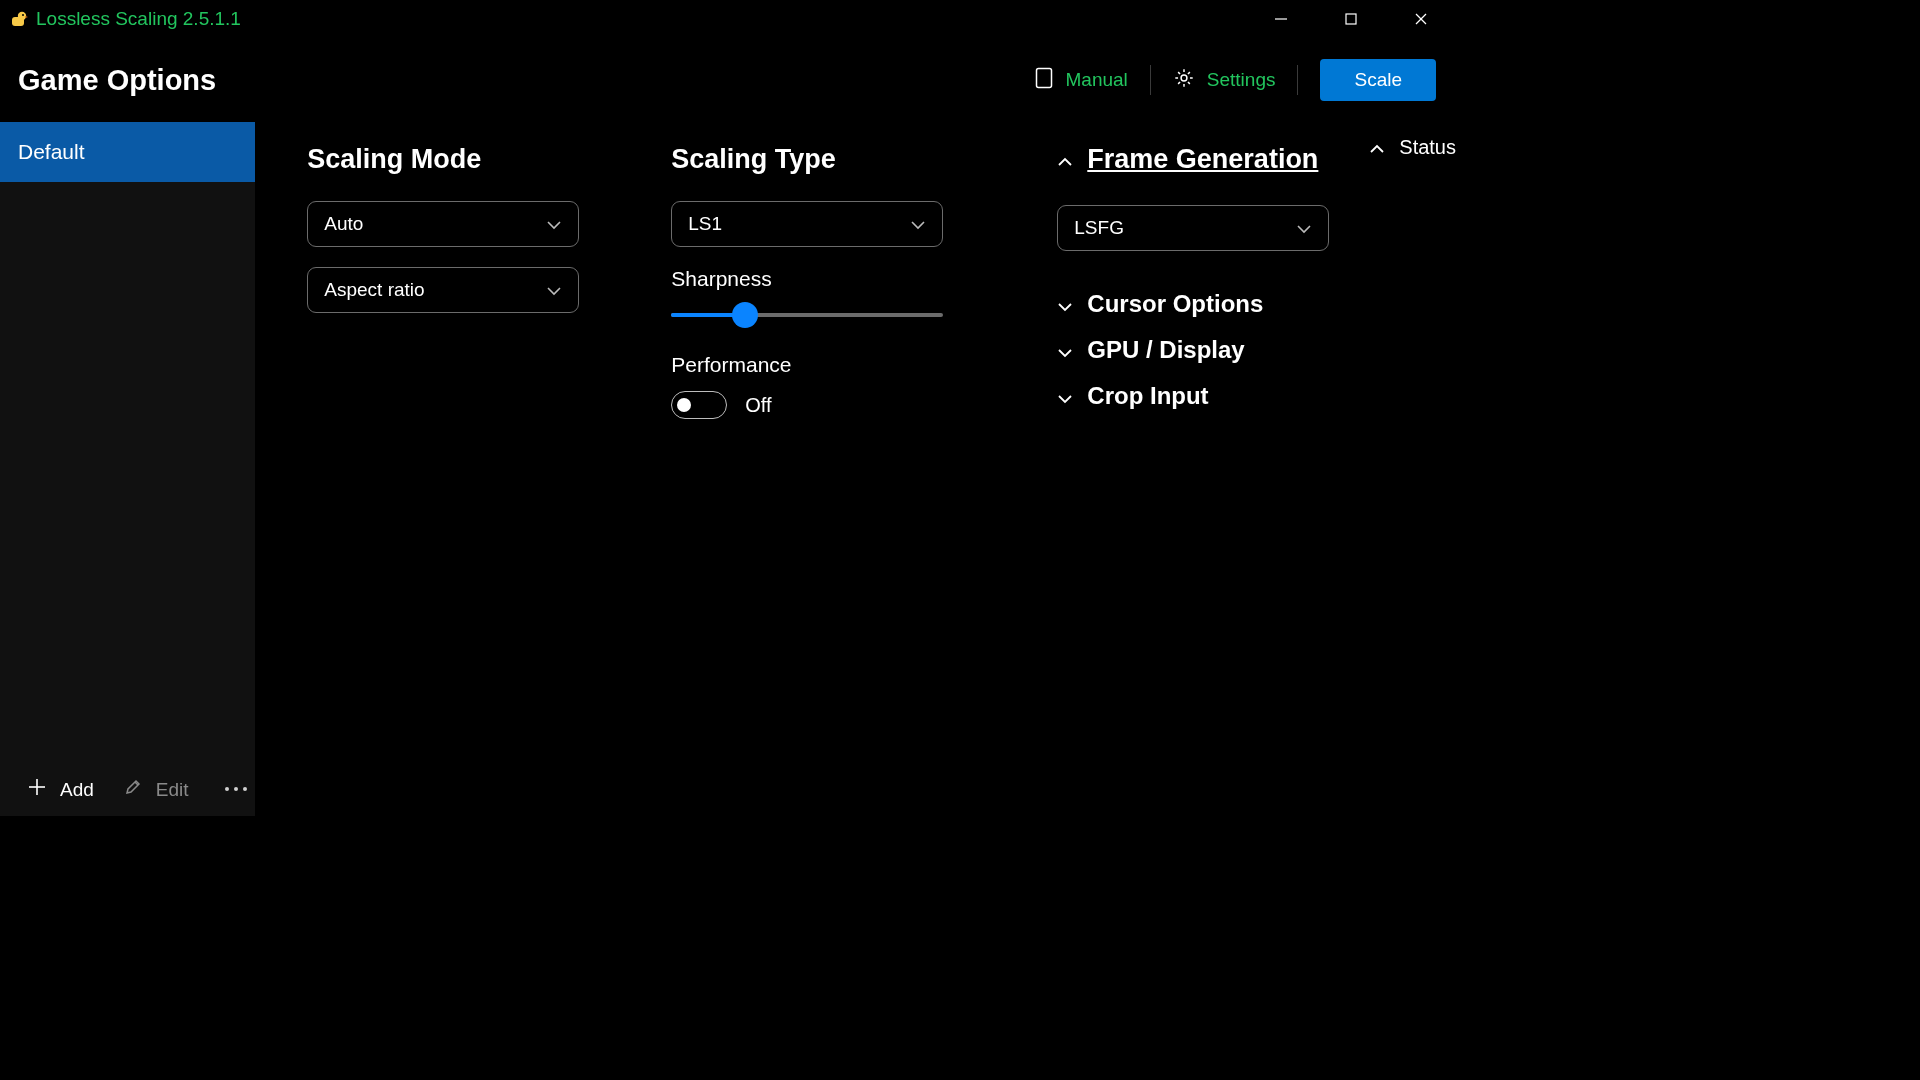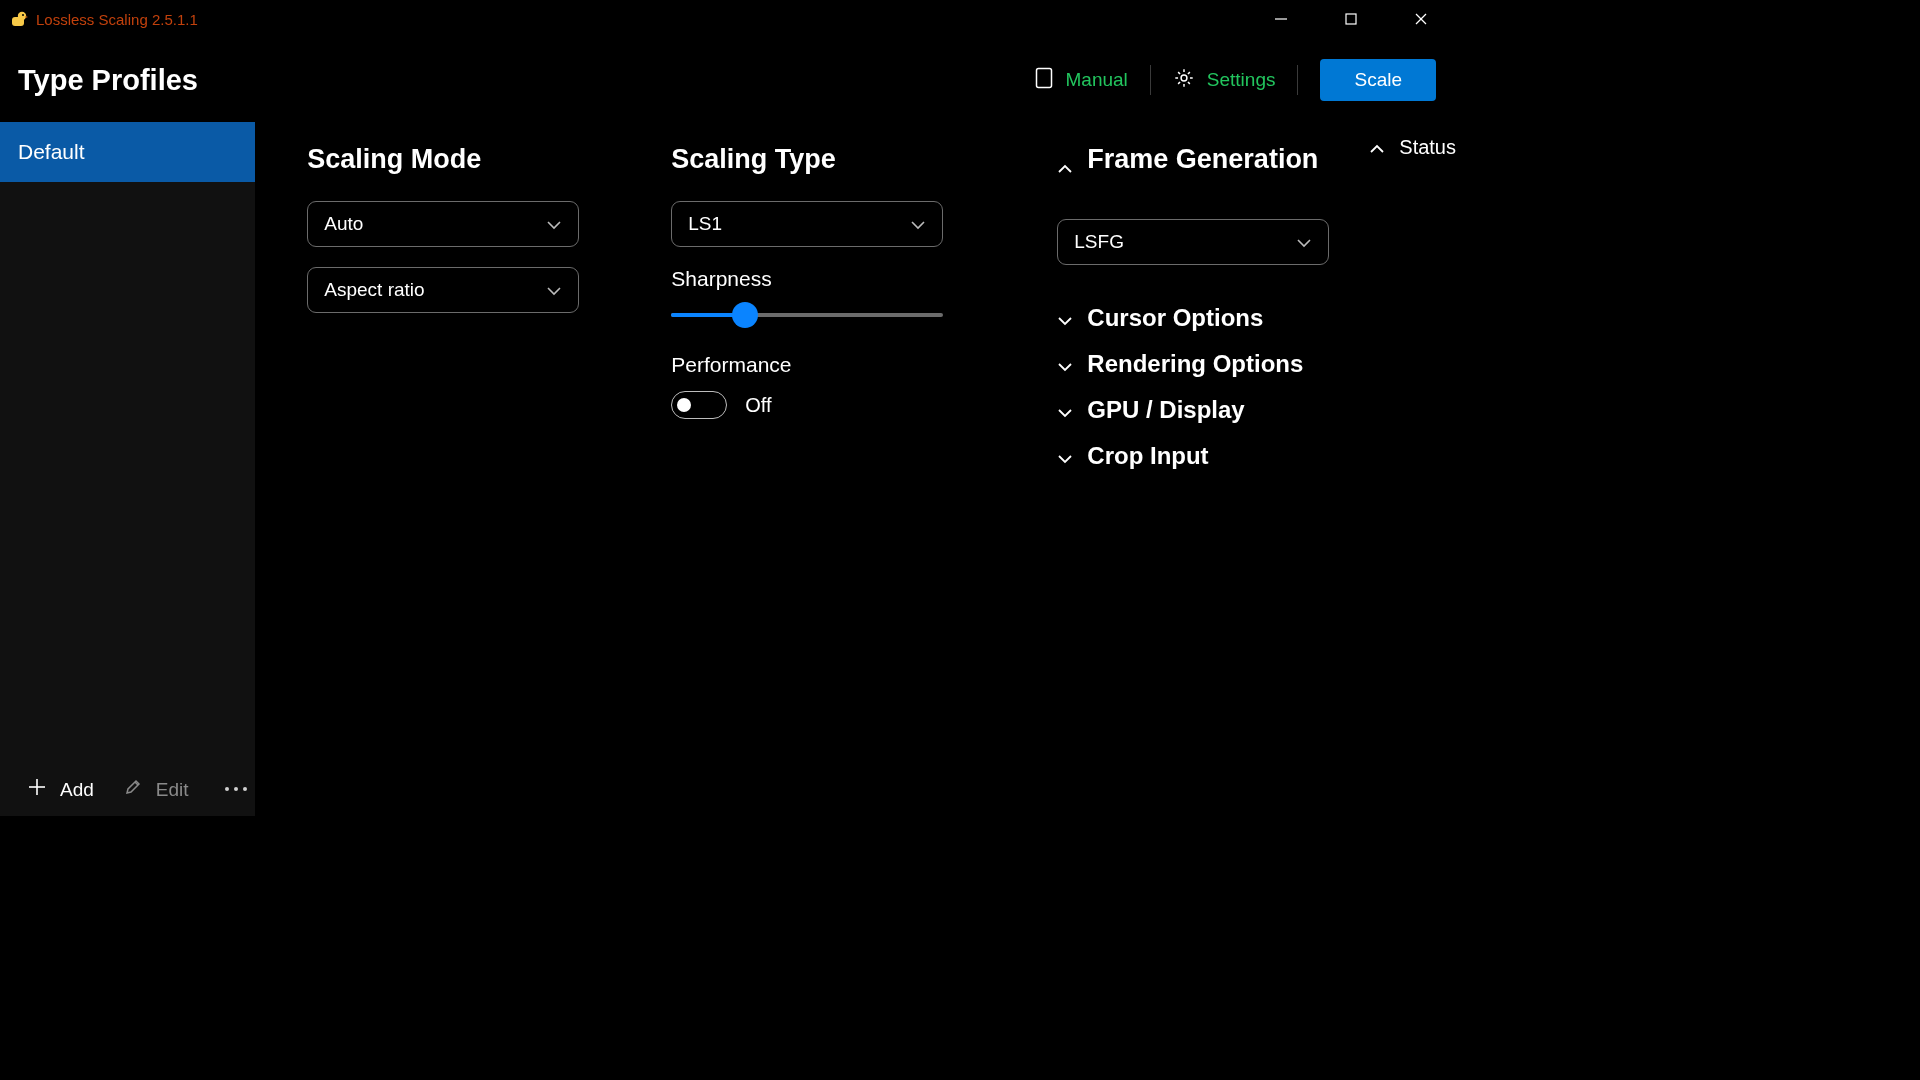--- a/index.html
+++ b/index.html
@@ -3,21 +3,21 @@
 <meta charset="utf-8">
 <style>
   * { box-sizing: border-box; margin: 0; padding: 0; }
   html, body { width: 100%; height: 100%; background: #000; color: #fff; font-family: "Segoe UI", Arial, sans-serif; overflow: hidden; }
   .window { width: 1456px; height: 816px; background: #000; display: flex; flex-direction: column; position: relative; }
 
   
   .titlebar { height: 38px; display: flex; align-items: center; justify-content: space-between; padding: 0 0 0 10px; }
   .titlebar-left { display: flex; align-items: center; gap: 8px; }
   .app-icon { width: 18px; height: 18px; position: relative; }
-  .titlebar-title { font-size: 15px; color: #c2410c; font-weight: 400; }
+  .titlebar-title { font-size: 19px; color: #22c55e; font-weight: 400; }
   .win-controls { display: flex; height: 100%; }
   .win-btn { width: 70px; height: 38px; display: flex; align-items: center; justify-content: center; color: #fff; }
   .win-btn svg { display: block; }
 
   
   .headerrow { display: flex; align-items: center; justify-content: space-between; padding: 18px 20px 18px 18px; }
   .page-title { font-size: 29px; font-weight: 600; }
   .header-right { display: flex; align-items: center; gap: 0; }
   .hdr-item { display: flex; align-items: center; gap: 12px; padding: 0 22px; font-size: 19px; color: #22c55e; height: 48px; }
   .hdr-sep { width: 1px; height: 30px; background: #3a3a3a; }
@@ -40,21 +40,21 @@
   
   .main { flex: 1; background: #000; display: flex; }
   .columns { flex: 1; display: flex; padding: 22px 0 0 0; }
   .col { padding: 0 20px 0 0; }
   .col1 { width: 384px; padding-left: 20px; }
   .col2 { width: 386px; }
   .col3 { flex: 1; }
 
   .section-title { font-size: 27px; font-weight: 600; margin-bottom: 26px; }
   .accordion-header { display: flex; align-items: center; gap: 14px; margin-bottom: 26px; }
-  .accordion-header .section-title { margin-bottom: 18px; }
+  .accordion-header .section-title { margin-bottom: 4px; text-decoration: underline; }
 
   .combo { width: 272px; height: 46px; border: 1px solid #6b6b6b; border-radius: 9px; display: flex; align-items: center; justify-content: space-between; padding: 0 16px; font-size: 19px; background: #000; margin-bottom: 20px; }
   .combo .chev { flex-shrink: 0; }
 
   .field-label { font-size: 21px; margin-bottom: 14px; margin-top: 6px; }
 
   .slider { width: 272px; height: 20px; position: relative; display: flex; align-items: center; margin-bottom: 28px; }
   .slider-track { height: 4px; width: 100%; background: #6b6b6b; border-radius: 2px; position: relative; overflow: visible; }
   .slider-filled { position: absolute; left: 0; top: 0; height: 100%; background: #0a84ff; border-radius: 2px; }
   .slider-thumb { position: absolute; top: 50%; transform: translate(-50%, -50%); width: 26px; height: 26px; background: #0a84ff; border-radius: 50%; }
@@ -102,21 +102,21 @@
       <div class="win-btn">
         <svg width="14" height="14" viewBox="0 0 14 14">
             <line x1="2" y1="2" x2="12" y2="12" stroke="#fff" stroke-width="1.2"></line>
             <line x1="12" y1="2" x2="2" y2="12" stroke="#fff" stroke-width="1.2"></line>
           </svg>
       </div>
     </div>
   </div>
 
   <div class="headerrow">
-    <div class="page-title">Type Profiles</div>
+    <div class="page-title">Game Options</div>
     <div class="header-right">
       <div class="hdr-item">
         <span>
           <svg width="18" height="22" viewBox="0 0 18 22">
               <rect x="1.5" y="1.5" width="15" height="19" rx="2" fill="none" stroke="#fff" stroke-width="1.5"></rect>
             </svg>
         </span>
         <span>Manual</span>
       </div>
       <div class="hdr-sep"></div>
@@ -245,28 +245,20 @@
                 </svg>
             </span>
             <span>Cursor Options</span>
           </div>
           <div class="acc-item">
             <span class="chev-sm">
               <svg width="16" height="10" viewBox="0 0 16 10" fill="none" stroke="#fff" stroke-width="1.8">
                   <polyline points="2,2 8,8 14,2"></polyline>
                 </svg>
             </span>
-            <span>Rendering Options</span>
-          </div>
-          <div class="acc-item">
-            <span class="chev-sm">
-              <svg width="16" height="10" viewBox="0 0 16 10" fill="none" stroke="#fff" stroke-width="1.8">
-                  <polyline points="2,2 8,8 14,2"></polyline>
-                </svg>
-            </span>
             <span>GPU / Display</span>
           </div>
           <div class="acc-item">
             <span class="chev-sm">
               <svg width="16" height="10" viewBox="0 0 16 10" fill="none" stroke="#fff" stroke-width="1.8">
                   <polyline points="2,2 8,8 14,2"></polyline>
                 </svg>
             </span>
             <span>Crop Input</span>
           </div>

